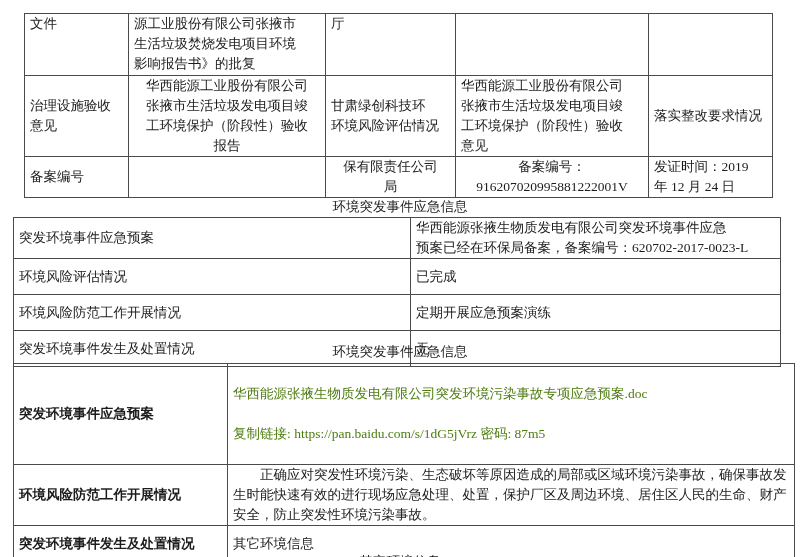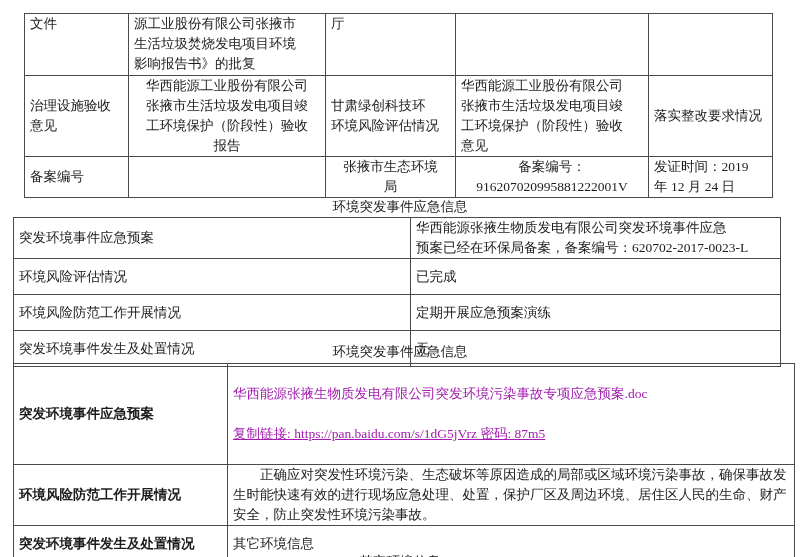--- a/index.html
+++ b/index.html
@@ -32,22 +32,22 @@
   .t3 { left: 13px; top: 363px; width: 781px; }
   .h62 { height: 62px; }
   .h80 { height: 80px; }
   .h40 { height: 40px; }
   .h21 { height: 36px; }
   .h60 { height: 60px; }
   .vt td { vertical-align: top; }
   .tc { text-align: center; }
   .t3 td.lab { font-weight: bold; }
   .indent { text-indent: 2em; margin-top: 39px; }
-  .link { color: #a21caf; line-height: 20px; }
-  .ul { text-decoration: underline; }
+  .link { color: #4d7c0f; line-height: 20px; }
+  .ul { }
   .section-title {
     position: absolute;
     left: 0;
     width: 800px;
     text-align: center;
     line-height: 15px;
   }
   #title1 { top: 199px; }
   #title2 { top: 344px; }
   #footer-title { top: 554px; }
@@ -83,21 +83,21 @@
 环境风险评估情况</td>
     <td>华西能源工业股份有限公司
 张掖市生活垃圾发电项目竣
 工环境保护（阶段性）验收
 意见</td>
     <td>落实整改要求情况</td>
   </tr>
   <tr class="h40">
     <td class="lab">备案编号</td>
     <td></td>
-    <td class="tc">张掖市生态环境
+    <td class="tc">保有限责任公司
 局</td>
     <td class="tc">备案编号：
 916207020995881222001V</td>
     <td>发证时间：2019
 年 12 月 24 日</td>
   </tr>
 </tbody>
   </table>
 
 <div class="section-title" id="title1">环境突发事件应急信息</div>

